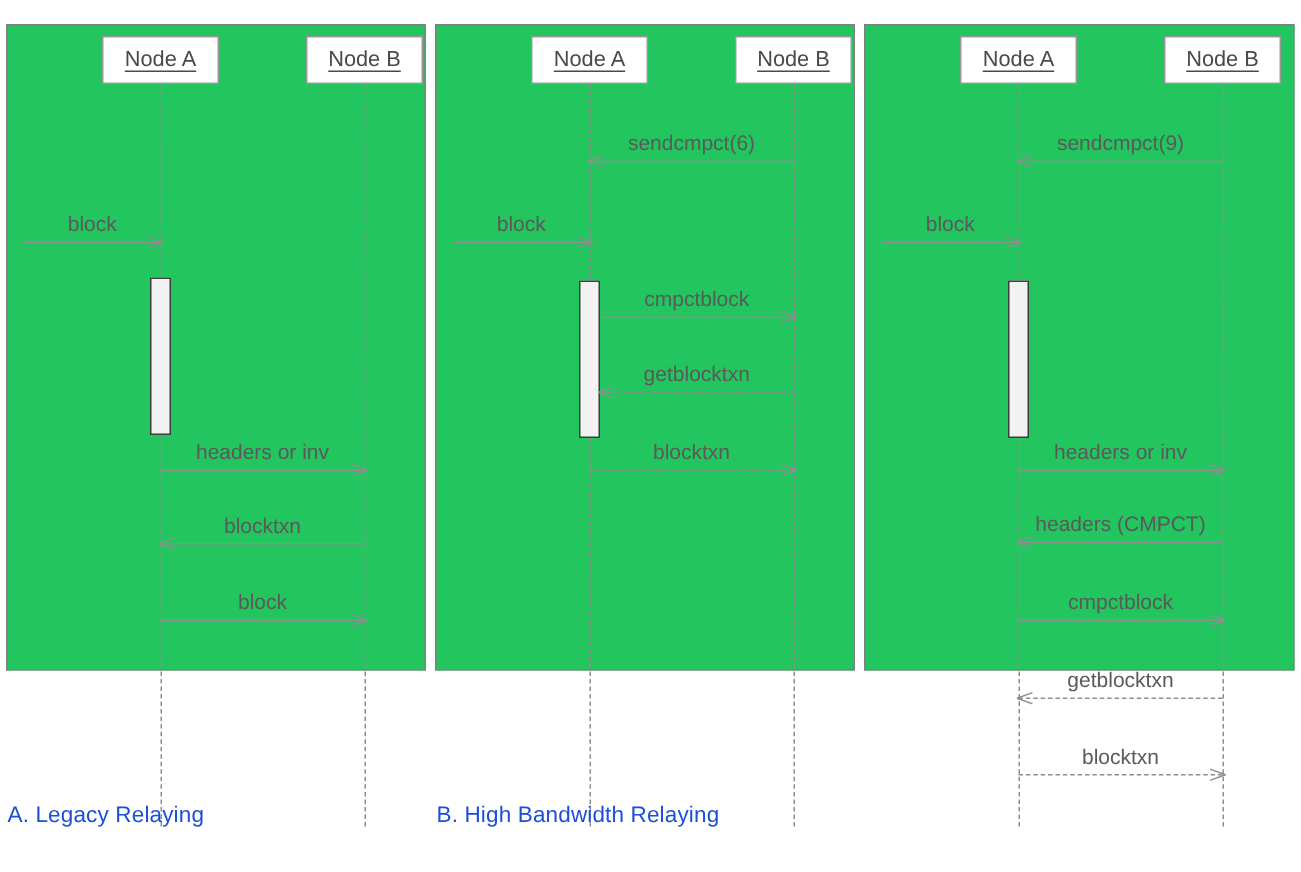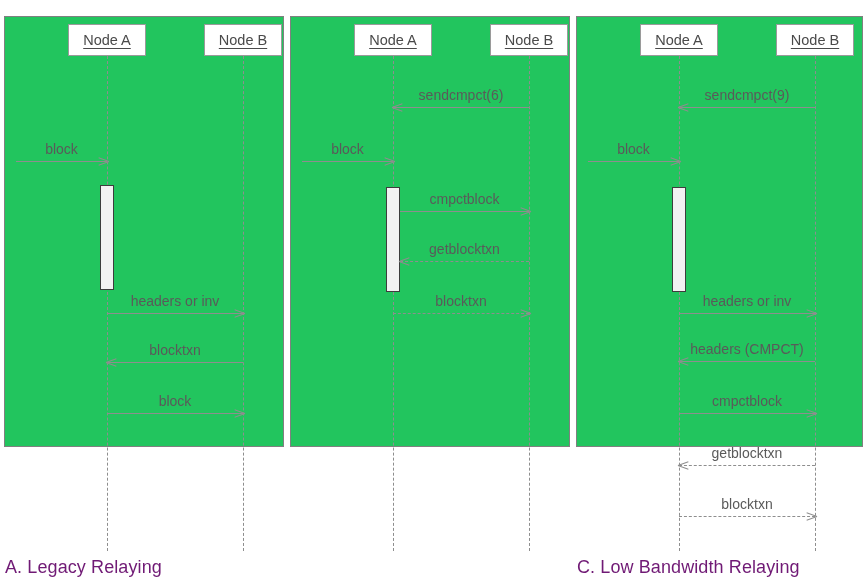--- a/index.html
+++ b/index.html
@@ -29,23 +29,23 @@
     border: 1px solid #808080;
     background: #22c55e;
     box-sizing: border-box;
   }
   #panel-a { left: 4px;   width: 280px; }
   #panel-b { left: 290px; width: 280px; }
   #panel-c { left: 576px; width: 287px; }
 
   .caption {
     position: absolute;
-    top: 557px;
-    font-size: 18px;
-    color: #701a75;
+    top: 535px;
+    font-size: 15px;
+    color: #1d4ed8;
     white-space: nowrap;
     letter-spacing: 0.1px;
   }
   #caption-a { left: 5px; }
   #caption-b { left: 291px; }
   #caption-c { left: 577px; }
 
   
   .node-box {
     position: absolute;
@@ -289,15 +289,15 @@
     </div>
 
     <div class="msg right dashed" style="left:102px; top:499px; width:136px;">
       <div class="line"></div>
       <div class="head"></div>
       <div class="label">blocktxn</div>
     </div>
   </div>
 
   <div class="caption" id="caption-a">A. Legacy Relaying</div>
-  <div class="caption" id="caption-c">C. Low Bandwidth Relaying</div>
+  <div class="caption" id="caption-b">B. High Bandwidth Relaying</div>
 
 </div>
 
 </body></html>

